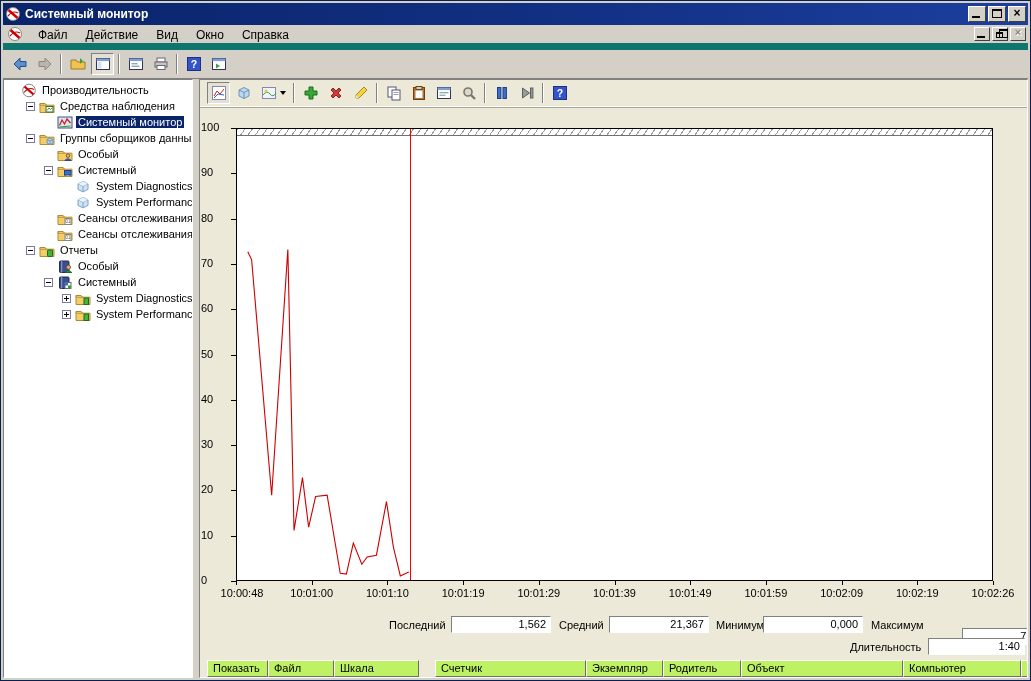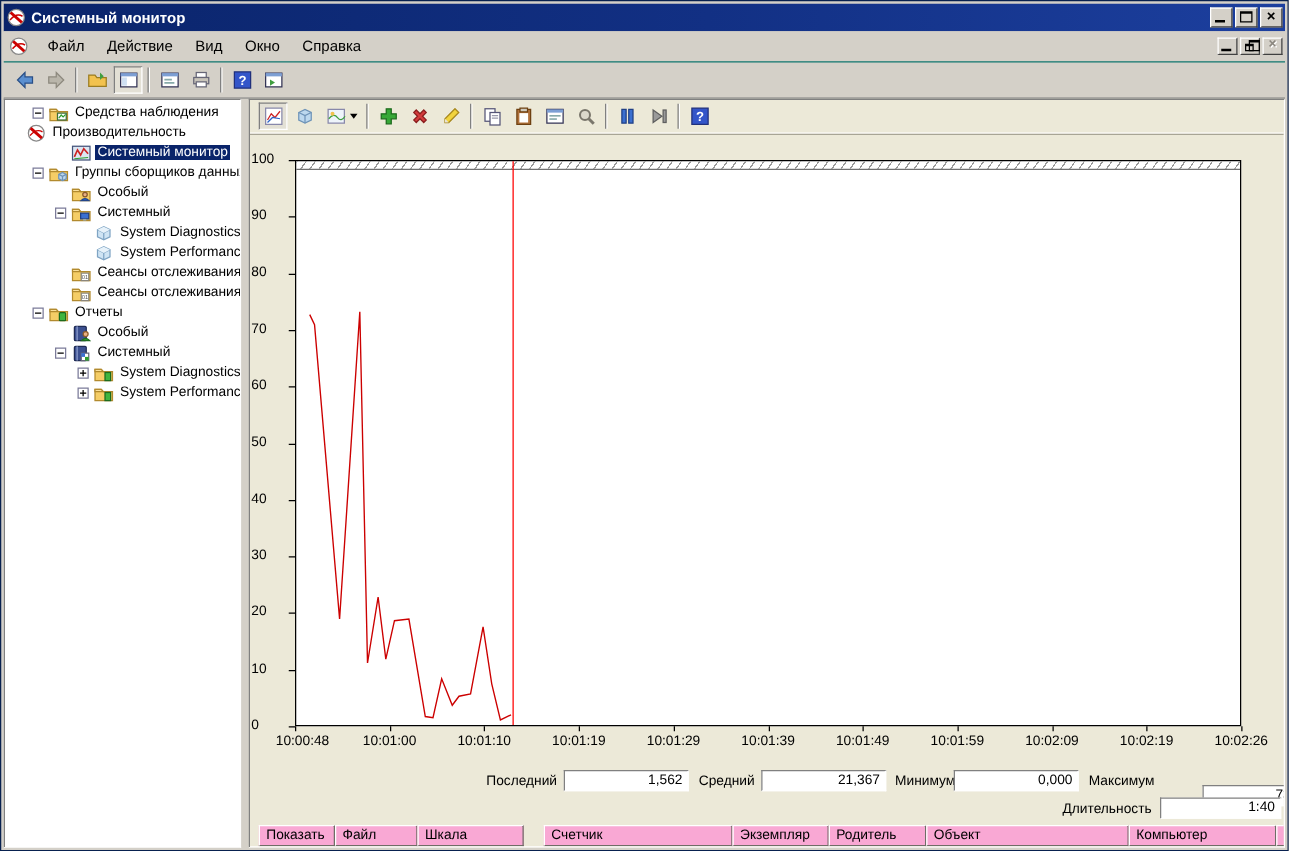--- a/index.html
+++ b/index.html
@@ -24,21 +24,21 @@
   }
   .win-btn .glyph-min { position:absolute; left:3px; right:5px; bottom:3px; border-bottom:2px solid #000; }
   .win-btn .glyph-max { position:absolute; left:3px; top:2px; width:10px; height:9px; border:1px solid #000; border-top-width:2px; }
   .win-btn .glyph-close { position:absolute; left:0; top:-1px; width:100%; text-align:center; font-size:12px; font-weight:bold; color:#000; }
   .win-btn .glyph-restore { position:absolute; left:3px; top:4px; width:7px; height:6px; border:1px solid #000; border-top-width:2px; background:#d4d0c8; }
   .win-btn .glyph-restore::before { content:""; position:absolute; left:2px; top:-5px; width:7px; height:6px; border:1px solid #000; border-top-width:2px; }
   .win-btn.disabled .glyph-close { color:#8a867e; text-shadow:1px 1px 0 #fff; }
   
   .menubar {
     height:25px; display:flex; align-items:center; background:#d4d0c8;
-    border-bottom:1px solid #0f766e; padding:0 2px; position:relative;
+    border-bottom:7px solid #0f766e; padding:0 2px; position:relative;
   }
   .menubar .app-icon { width:16px; height:16px; margin:0 6px 0 2px; flex:none; }
   .menu-item { font-size:12px; color:#000; padding:3px 9px; cursor:default; }
   .menubar .spacer { flex:1; }
   .menubar .win-btn { width:16px; height:14px; }
   .menubar .win-btn .glyph-min { left:2px; right:4px; bottom:2px; }
   .menubar .win-btn .glyph-close { top:-2px; font-size:11px; }
   
   .toolbar {
     height:29px; background:#d4d0c8; display:flex; align-items:center;
@@ -104,21 +104,21 @@
   
   .stat-label { position:absolute; font-size:11px; color:#000; white-space:nowrap; }
   .stat-box {
     position:absolute; height:17px; background:#fff;
     border:1px solid; border-color:#808080 #fff #fff #808080;
     font-size:11px; text-align:right; padding:1px 4px 0 2px; color:#000;
   }
   
   .legend { position:absolute; left:7px; top:580px; right:1px; height:17px; display:flex; }
   .legend-cell {
-    flex:none; height:17px; background:#f9a8d4;
+    flex:none; height:17px; background:#bef264;
     border:1px solid; border-color:#fff #6f6d66 #6f6d66 #fff;
     font-size:11px; padding:1px 0 0 5px; overflow:hidden; white-space:nowrap;
   }
   .legend-body { position:absolute; left:7px; top:597px; right:1px; bottom:0; background:#fff; }
 </style>
 </head>
 <body>
 
 <div class="window">
 
@@ -231,42 +231,42 @@
             <rect x="1.5" y="2.5" width="13" height="11" fill="#fff" stroke="#335"></rect>
             <rect x="1.5" y="2.5" width="13" height="2.6" fill="#7d9fd4"></rect>
             <path d="M5 7.5 L9 10 L5 12.5 Z" fill="#3f9e3f"></path>
           </svg>
         </span>
       </span>
     </div>
 
   <div class="main">
     <div class="tree-panel" id="tree-panel">
-        <div class="tree-row" style="padding-left: 20px;">
-          <span class="expander minus"></span>
-          <span class="tree-icon">
-            <svg viewBox="0 0 16 15">
-              <path d="M1 4.5 L6 4.5 L7.5 6.2 L15 6.2 L15 13.5 L1 13.5 Z" fill="#f5cd66" stroke="#b28a2e"></path>
-              <path d="M1 4.5 L6 4.5 L7.5 6.2 L1 6.2 Z" fill="#fae09a" stroke="#b28a2e"></path>
-              <rect x="7" y="7.5" width="7" height="5.5" fill="#fff" stroke="#3c6e3c"></rect>
-              <polyline points="8,11.5 10,9 11.5,10.5 13.5,8.5" fill="none" stroke="#2f9e2f"></polyline>
-            </svg>
-          </span>
-          <span class="tree-label">Средства наблюдения</span>
-        </div>
         <div class="tree-row" style="padding-left: 2px;">
           <span class="expander none"></span>
           <span class="tree-icon">
             <svg viewBox="0 0 16 15">
               <circle cx="8" cy="7.5" r="6.3" fill="#fff" stroke="#888"></circle>
               <path d="M3.5 3.5 L12.5 11.5" stroke="#cc0000" stroke-width="2.3" fill="none"></path>
               <path d="M3 9.5 Q8 3.5 13 6.5" stroke="#cc0000" stroke-width="1.1" fill="none"></path>
             </svg>
           </span>
           <span class="tree-label">Производительность</span>
+        </div>
+        <div class="tree-row" style="padding-left: 20px;">
+          <span class="expander minus"></span>
+          <span class="tree-icon">
+            <svg viewBox="0 0 16 15">
+              <path d="M1 4.5 L6 4.5 L7.5 6.2 L15 6.2 L15 13.5 L1 13.5 Z" fill="#f5cd66" stroke="#b28a2e"></path>
+              <path d="M1 4.5 L6 4.5 L7.5 6.2 L1 6.2 Z" fill="#fae09a" stroke="#b28a2e"></path>
+              <rect x="7" y="7.5" width="7" height="5.5" fill="#fff" stroke="#3c6e3c"></rect>
+              <polyline points="8,11.5 10,9 11.5,10.5 13.5,8.5" fill="none" stroke="#2f9e2f"></polyline>
+            </svg>
+          </span>
+          <span class="tree-label">Средства наблюдения</span>
         </div>
         <div class="tree-row" style="padding-left: 38px;">
           <span class="expander none"></span>
           <span class="tree-icon">
             <svg viewBox="0 0 16 15">
               <rect x="1" y="2" width="14" height="11" fill="#dce6f2" stroke="#44537a"></rect>
               <polyline points="2.5,10.5 5,5 7.5,9 10,4 13.5,8" fill="none" stroke="#cc2222" stroke-width="1.3"></polyline>
               <polyline points="2.5,12 13.5,11" fill="none" stroke="#2f9e2f"></polyline>
             </svg>
           </span>

